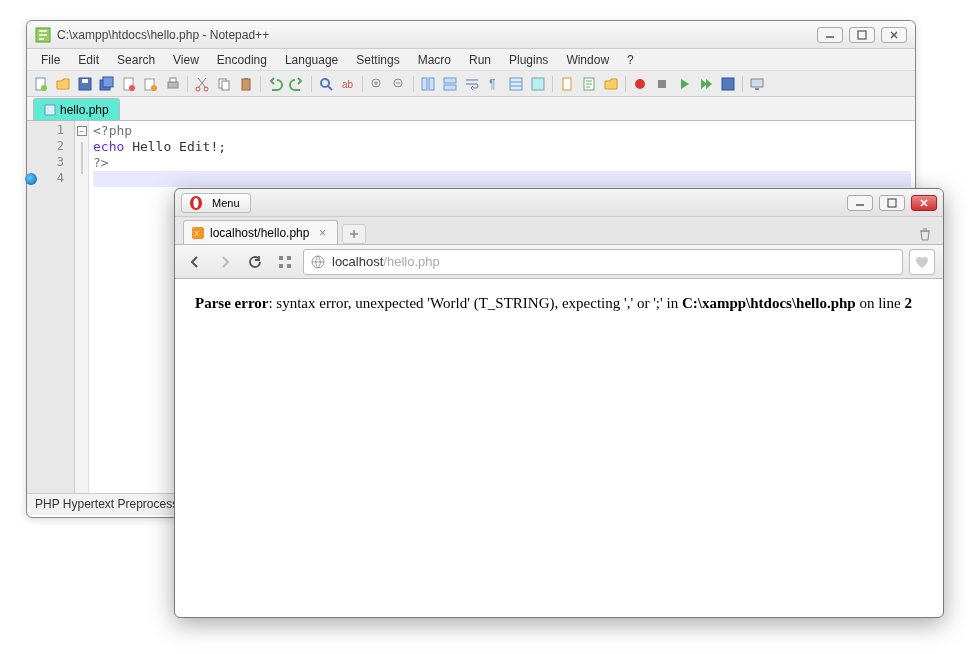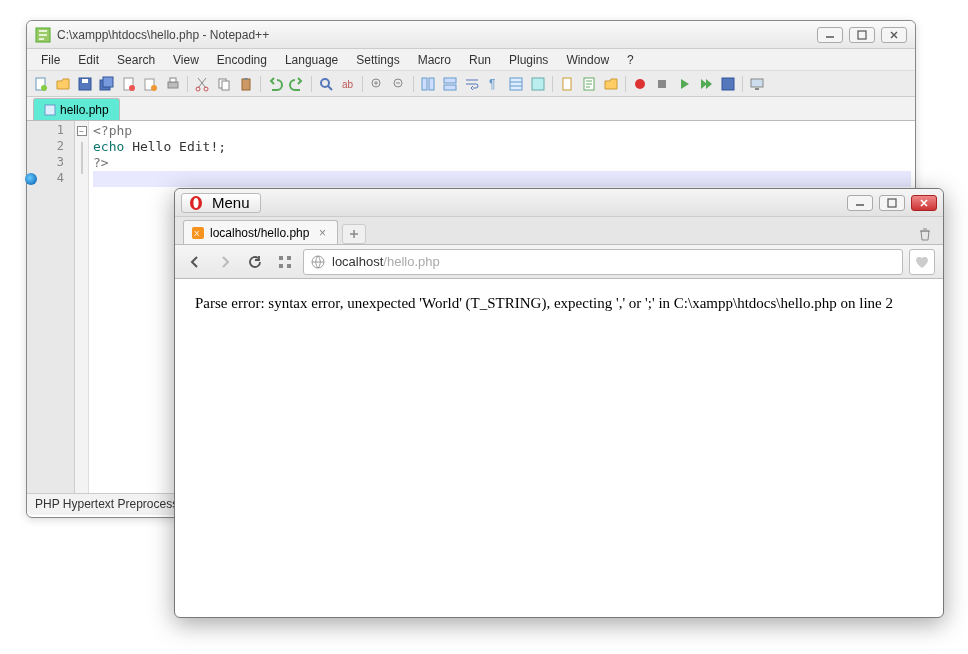--- a/index.html
+++ b/index.html
@@ -28,49 +28,49 @@
 .npp-editor { display: flex; height: 372px; background: #fff; }
 .gutter { width: 48px; background: #e8e8e8; border-right: 1px solid #ccc; padding: 2px 4px 2px 0; }
 .line-num { height: 16px; text-align: right; color: #888; font-family: "Consolas", monospace; font-size: 12px; padding-right: 6px; position: relative; }
 .fold-col { width: 14px; background: #f3f3f3; border-right: 1px solid #ddd; padding-top: 2px; }
 .fold-box { width: 10px; height: 10px; margin: 3px auto 6px; border: 1px solid #888; background: #fff; display: flex; align-items: center; justify-content: center; font-size: 8px; color: #555; }
 .fold-line { width: 2px; height: 16px; background: #ccc; margin: 0 auto; }
 .code-area { flex: 1; padding: 2px 4px; font-family: "Consolas", monospace; font-size: 13px; }
 .code-line { height: 16px; white-space: pre; }
 .cl-hl { background: #e8e8ff; }
 .tok-tag { color: #737373; }
-.tok-kw { color: #0f766e; }
+.tok-kw { color: #6d28d9; }
 .tok-txt { color: #333; }
 .error-dot { position: absolute; left: -2px; top: 2px; width: 12px; height: 12px; background: radial-gradient(circle at 40% 40%, #6cf, #05a); border-radius: 50%; }
 
 .npp-status { height: 22px; background: #f2f2f2; border-top: 1px solid #ccc; padding: 3px 8px; color: #333; border-radius: 0 0 6px 6px; }
 
 
 .br-window { position: absolute; left: 174px; top: 188px; width: 770px; height: 430px; border: 1px solid #777; border-radius: 6px; background: #fff; box-shadow: 0 6px 24px rgba(0,0,0,0.35); }
 .br-titlebar { height: 28px; display: flex; align-items: center; padding: 0 6px; background: linear-gradient(#f5f5f5,#e2e2e2); border-bottom: 1px solid #ccc; border-radius: 6px 6px 0 0; }
 .opera-icon { width: 16px; height: 16px; margin-right: 4px; }
-.br-menu-btn { height: 20px; padding: 0 10px 0 6px; border: 1px solid #bbb; border-radius: 3px; background: linear-gradient(#fff,#e8e8e8); display: flex; align-items: center; gap: 4px; cursor: pointer; font-size: 15px; }
+.br-menu-btn { height: 20px; padding: 0 10px 0 6px; border: 1px solid #bbb; border-radius: 3px; background: linear-gradient(#fff,#e8e8e8); display: flex; align-items: center; gap: 4px; cursor: pointer; font-size: 11px; }
 .br-close { background: linear-gradient(#e88,#c33); border-color: #a22; }
 .br-close svg path { stroke: #fff; }
 
 .br-tabbar { height: 28px; display: flex; align-items: flex-end; padding: 0 8px; background: #e6e6e6; border-bottom: 1px solid #bbb; gap: 4px; }
 .br-tab { height: 24px; display: flex; align-items: center; gap: 6px; padding: 0 8px; background: #f7f7f7; border: 1px solid #bbb; border-bottom: none; border-radius: 3px 3px 0 0; cursor: pointer; min-width: 150px; }
 .br-tab-close { width: 14px; height: 14px; display:flex;align-items:center;justify-content:center; cursor: pointer; color:#888; margin-left:auto; }
 .newtab { width: 24px; height: 20px; display:flex;align-items:center;justify-content:center; border:1px solid #ccc; border-radius:3px; background:#f0f0f0; cursor:pointer; }
 .br-trash { margin-left:auto; width:20px; height:20px; display:flex;align-items:center;justify-content:center; cursor:pointer; color:#888;}
 
 .br-addr { height: 34px; display: flex; align-items: center; padding: 4px 8px; gap: 6px; background: linear-gradient(#f5f5f5,#e8e8e8); border-bottom: 1px solid #bbb; }
 .nav-btn { width: 24px; height: 24px; display: flex; align-items:center; justify-content:center; cursor:pointer; color:#555; border-radius:3px; }
 .addr-box { flex:1; height: 26px; border:1px solid #bbb; border-radius:3px; background:#fff; display:flex; align-items:center; padding: 0 6px; gap:6px; }
 .addr-text { flex:1; color:#333; font-size:13px; }
 .addr-text .dim { color: #aaa; }
 .heart { width:26px; height:26px; border:1px solid #bbb; border-radius:3px; background:#fff; display:flex;align-items:center;justify-content:center; cursor:pointer; color:#aaa; }
 
 .br-content { padding: 16px 20px; font-family: "Times New Roman", serif; font-size: 15px; color:#000; }
-.br-content b { font-weight: normal; }
+.br-content b { font-weight: bold; }
 
 
 .ic16 { width:16px; height:16px; }
 .ic12 { width:12px; height:12px; }
 </style>
 </head>
 <body>
 
 <div class="npp-window">
   <div class="npp-titlebar">

